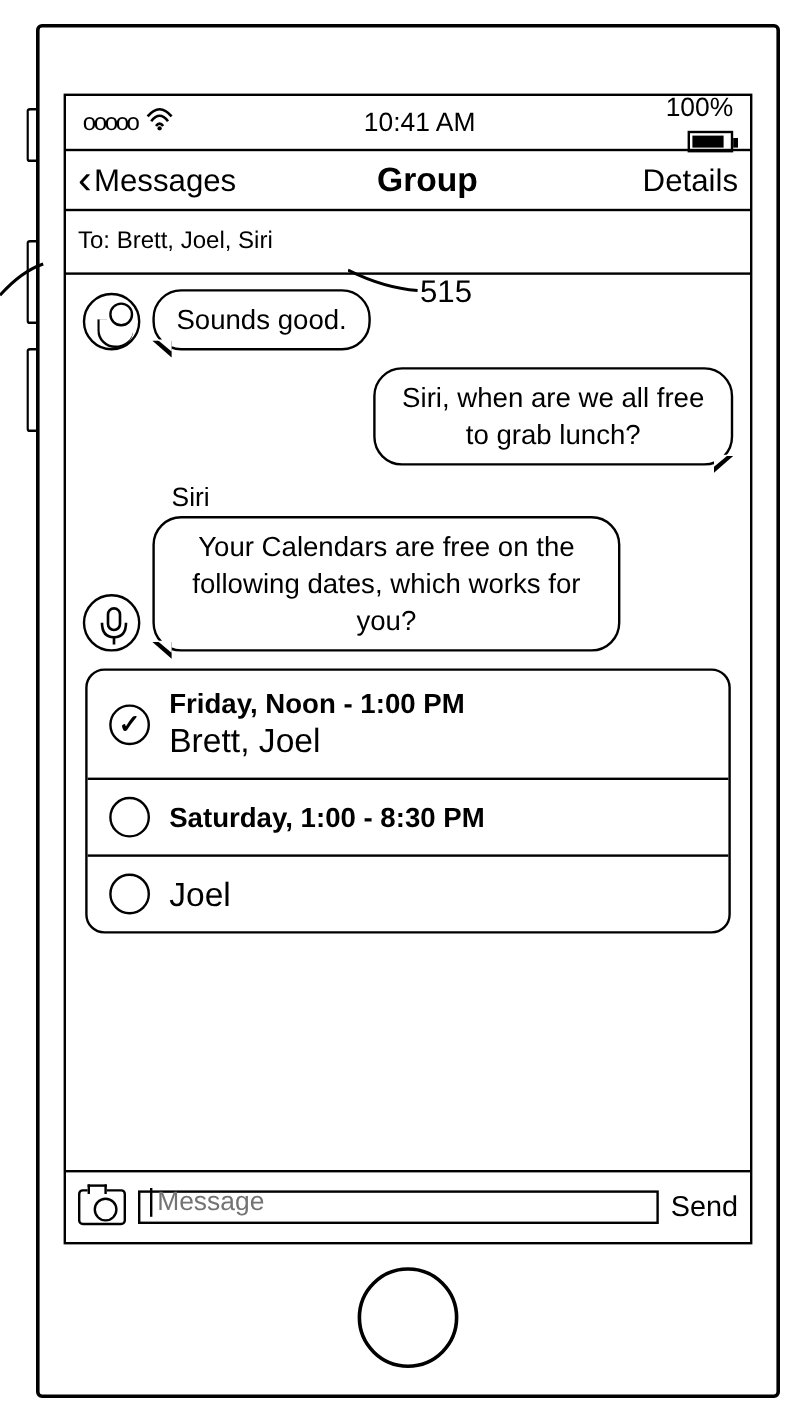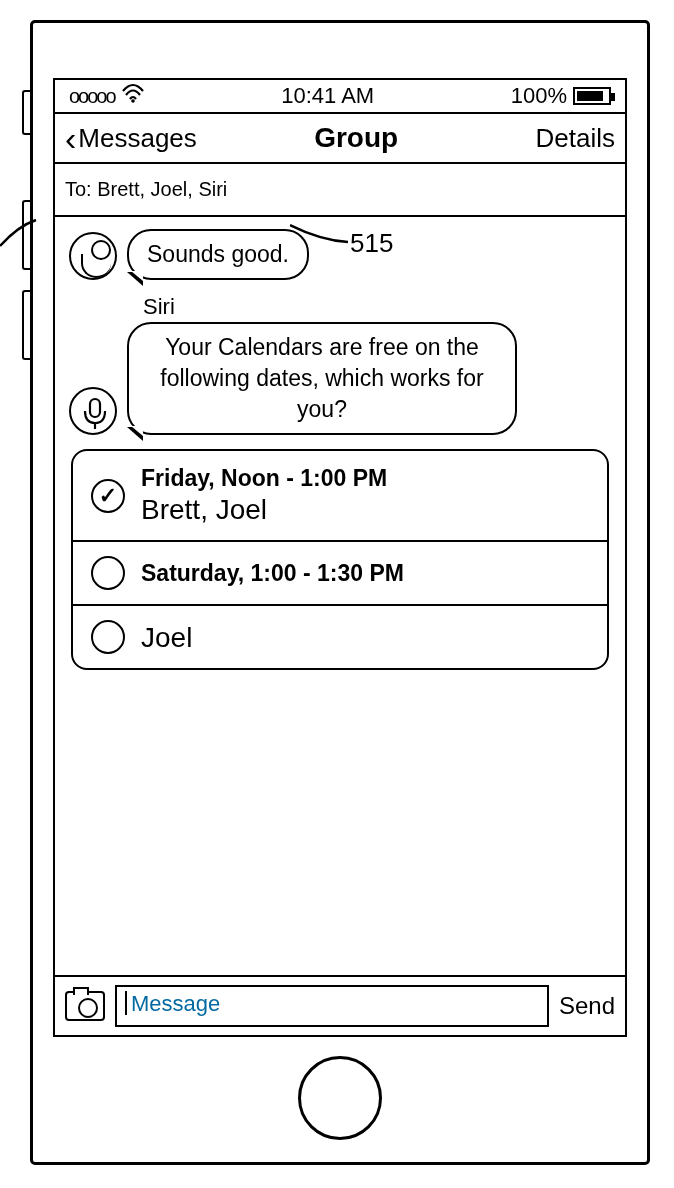--- a/index.html
+++ b/index.html
@@ -37,31 +37,31 @@
   .screen-area {
     position: absolute;
     left: 20px;
     top: 55px;
     right: 20px;
     bottom: 125px;
     border: 2px solid #000;
   }
   
   .status-bar {
-    height: 32px;
+    height: 44px;
     display: flex;
     align-items: center;
     justify-content: space-between;
     padding: 0 14px;
     font-size: 22px;
   }
   .sb-left { display:flex; align-items:center; gap:6px;}
   .dots { letter-spacing: -2px; font-size: 20px; }
   .wifi-icon { display:inline-block; }
-  .sb-right { display:flex; align-items:center; gap:6px;}
+  .sb-right { display:flex; align-items:flex-end; gap:6px;flex-direction:column;}
   .battery-icon {
     display:inline-block; width:38px; height:18px; border:2px solid #000; position:relative;
   }
   .battery-icon::after {
     content:""; position:absolute; right:-6px; top:4px; width:4px; height:8px; background:#000;
   }
   .battery-fill { position:absolute; left:2px; top:2px; bottom:2px; width:26px; background:#000;}
   
   .nav-bar {
     height: 52px;
@@ -179,23 +179,23 @@
   }
   .camera-icon::before {
     content:""; position:absolute; left:11px; top:5px; width:16px; height:16px;
     border:2.5px solid #000; border-radius:50%;
   }
   .camera-icon::after {
     content:""; position:absolute; left:6px; top:-6px; width:12px; height:6px;
     border:2.5px solid #000; border-bottom:none; background:#fff;
   }
   .msg-input {
-    flex:1; height:42px; border:2px solid #000;
-    font-size:22px; padding:4px 8px; display:flex; align-items:flex-start;
-    color:#0369a1;
+    flex:1; height:28px; border:2px solid #000;
+    font-size:22px; padding:4px 8px; display:flex; align-items:flex-end;
+    color:#737373;
   }
   .msg-input .cursor {
     display:inline-block; width:2px; height:24px; background:#000; margin-right:4px;
   }
   .send-btn { font-size:24px; }
   
   .home-btn {
     position:absolute; left:50%; bottom:22px; transform:translateX(-50%);
     width:84px; height:84px; border:3px solid #000; border-radius:50%;
   }
@@ -255,20 +255,23 @@
       <span>To: Brett, Joel, Siri</span>
     </div>
 
     <div class="conversation">
 
       <div class="msg-row in">
         <div class="avatar face"></div>
         <div class="bubble tail-bl">Sounds good.</div>
       </div>
 
+      <div class="msg-row out">
+        <div class="bubble tail-br" style="max-width:300px;">Siri, when are we all free to grab lunch?</div>
+      </div>
 
       <div class="sender-label">Siri</div>
       <div class="msg-row in siri-block">
         <div class="avatar mic">
           <svg width="28" height="34">
             <rect x="9" y="2" width="10" height="18" rx="5" stroke="#000" stroke-width="2.2" fill="none"></rect>
             <path d="M4,14 Q4,26 14,26 Q24,26 24,14" stroke="#000" stroke-width="2.2" fill="none"></path>
             <line x1="14" y1="26" x2="14" y2="32" stroke="#000" stroke-width="2.2"></line>
           </svg>
         </div>
@@ -279,21 +282,21 @@
         <div class="opt-row">
           <div class="radio checked"></div>
           <div class="opt-text">
             <div class="title">Friday, Noon - 1:00 PM</div>
             <div class="sub">Brett, Joel</div>
           </div>
         </div>
         <div class="opt-row">
           <div class="radio"></div>
           <div class="opt-text">
-            <div class="title">Saturday, 1:00 - 1:30 PM</div>
+            <div class="title">Saturday, 1:00 - 8:30 PM</div>
           </div>
         </div>
         <div class="opt-row">
           <div class="radio"></div>
           <div class="opt-text">
             <div class="sub">Joel</div>
           </div>
         </div>
       </div>
 

